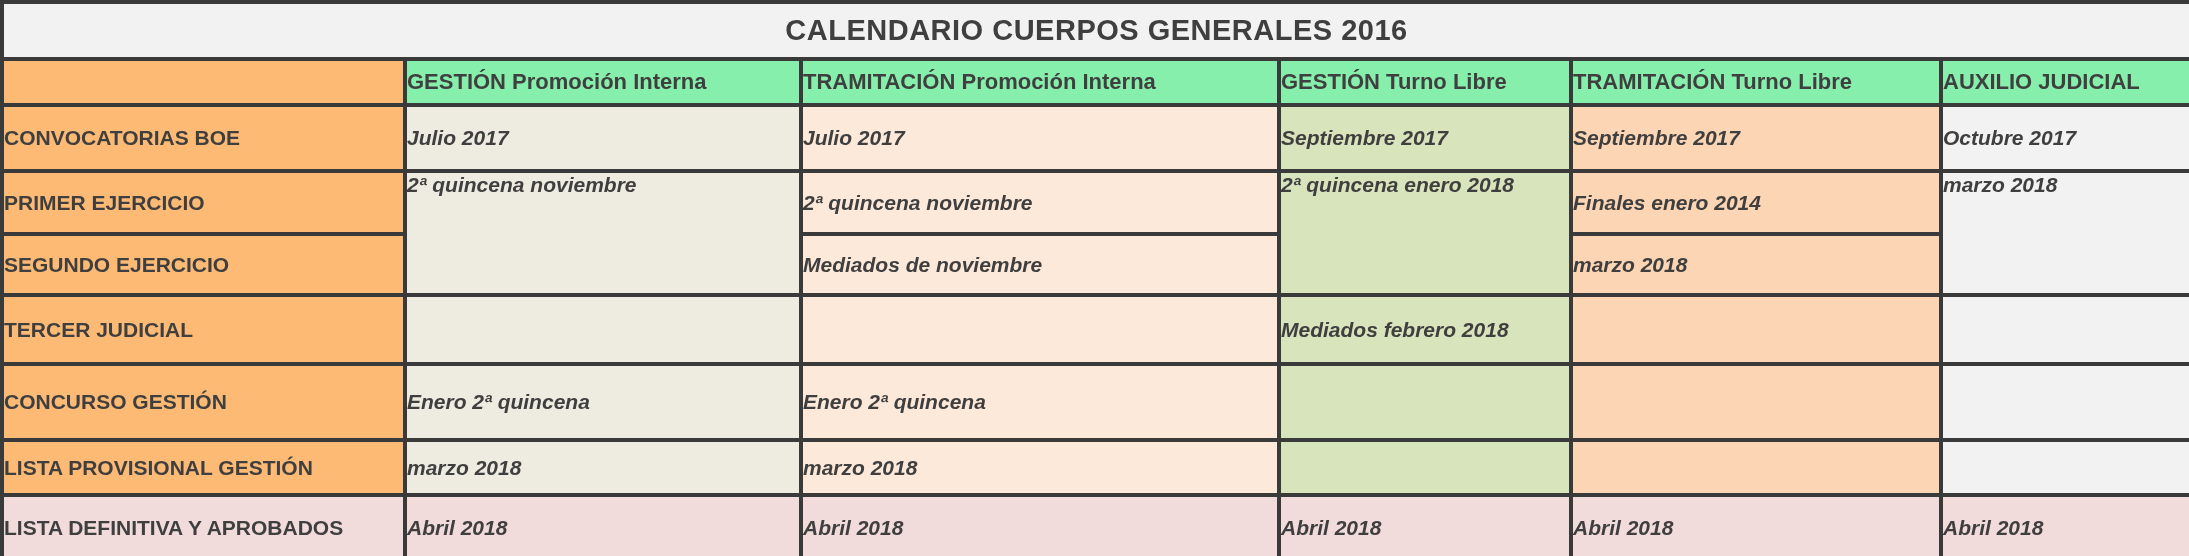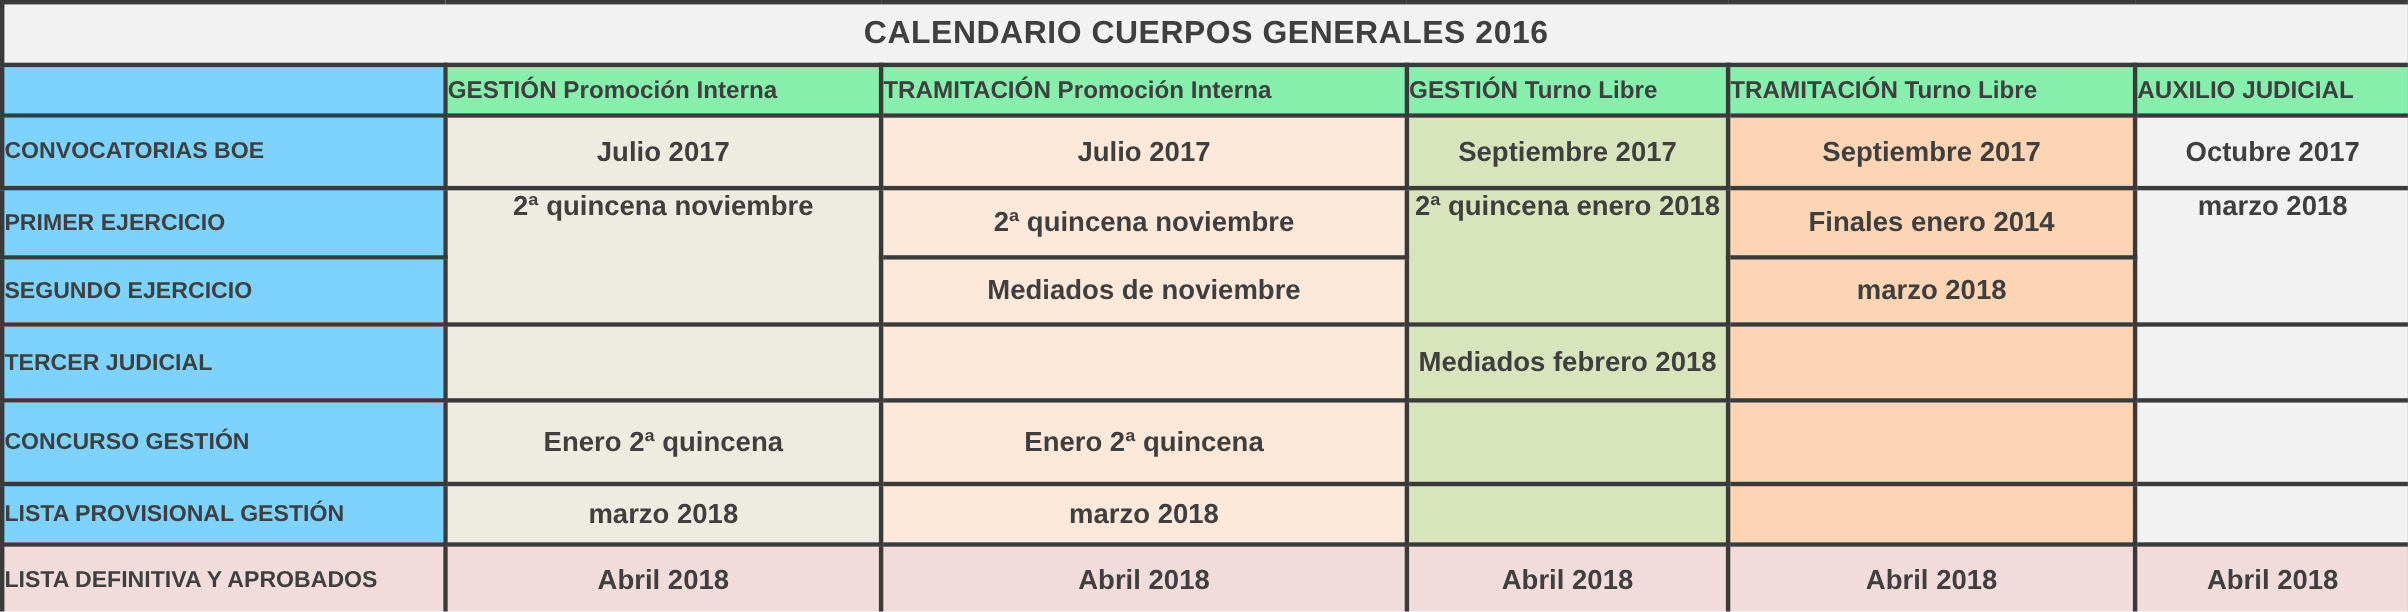--- a/index.html
+++ b/index.html
@@ -41,30 +41,31 @@
   }
   td.head {
     background: #86efac;
     text-align: left;
     vertical-align: middle;
     font-size: 22px;
     padding-left: 6px;
     border-bottom-width: 5px;
   }
   td.rowlabel {
-    background: #7dd3fc;
+    background: #fdba74;
     text-align: left;
     vertical-align: middle;
     font-size: 21px;
     padding-left: 6px;
   }
   td.data {
-    text-align: center;
+    text-align: left;
     vertical-align: middle;
-    font-size: 25px;
+    font-size: 21px;
+    font-style: italic;
   }
   td.vtop {
     vertical-align: top;
     padding-top: 16px;
   }
   
   td.c-gpi { background: #eeece1; }
   td.c-tpi { background: #fde9d9; }
   td.c-gtl { background: #d8e4bc; }
   td.c-ttl { background: #fcd5b4; }

